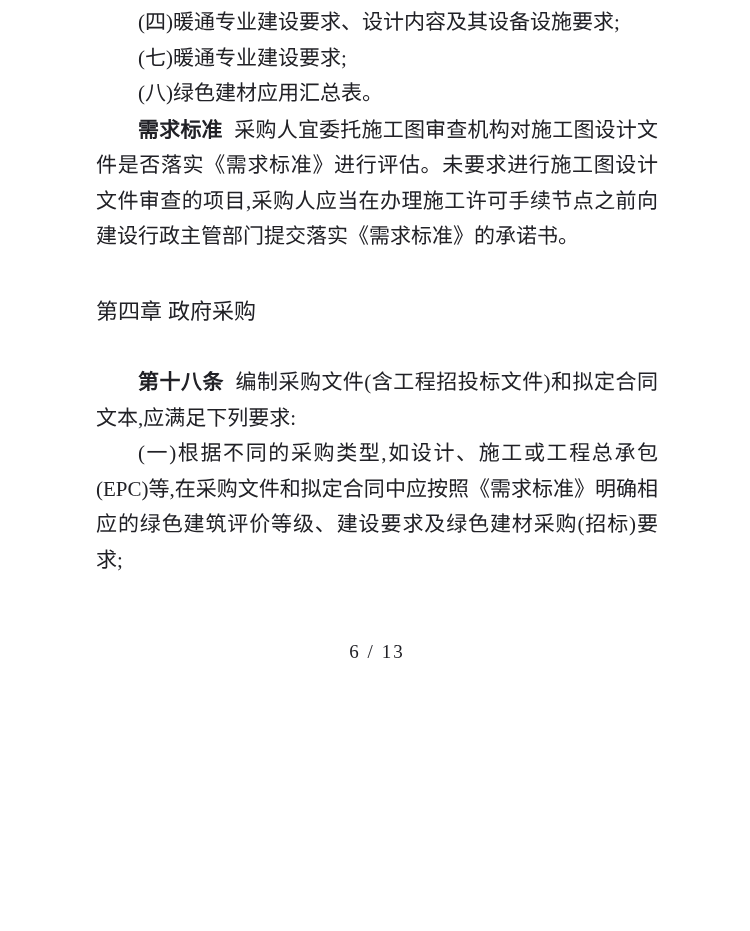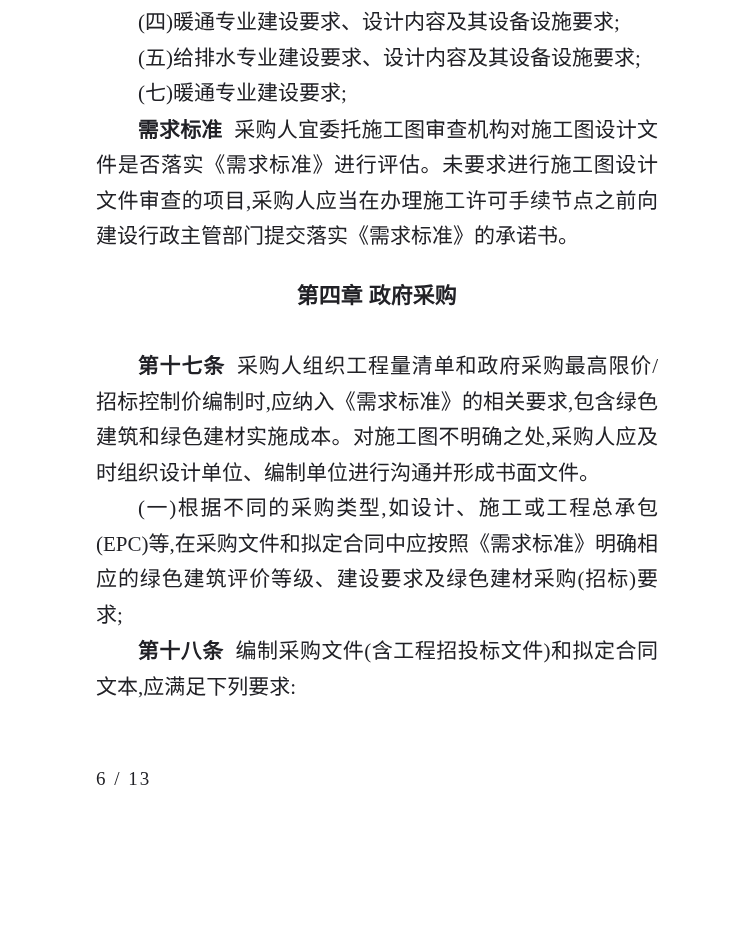--- a/index.html
+++ b/index.html
@@ -26,49 +26,49 @@
     text-align: justify;
     text-indent: 2em;
   }
   .article-label {
     font-family: "Liberation Sans", "DejaVu Sans", sans-serif;
     font-weight: bold;
     margin-right: 0.55em;
   }
   .chapter-heading {
     font-family: "Liberation Sans", "DejaVu Sans", sans-serif;
-    font-weight: bold;
+    font-weight: normal;
     font-size: 22px;
     line-height: 35.5px;
-    text-align: center;
+    text-align: left;
     text-indent: 0;
-    margin: 23px 0 35px 0;
+    margin: 39px 0 35px 0;
   }
   .page-footer {
     margin-top: 56px;
+    text-align: center;
     text-indent: 0;
     font-size: 19px;
     letter-spacing: 2px;
     color: #212126;
   }
 </style>
 </head>
 <body>
 
 <div class="page">
 
   <p class="line">(四)暖通专业建设要求、设计内容及其设备设施要求;</p>
-  <p class="line">(五)给排水专业建设要求、设计内容及其设备设施要求;</p>
   <p class="line">(七)暖通专业建设要求;</p>
+  <p class="line">(八)绿色建材应用汇总表。</p>
 
   <p class="para"><span class="article-label">需求标准</span><span>采购人宜委托施工图审查机构对施工图设计文件是否落实《需求标准》进行评估。未要求进行施工图设计文件审查的项目,采购人应当在办理施工许可手续节点之前向建设行政主管部门提交落实《需求标准》的承诺书。</span></p>
 
   <h2 class="chapter-heading">第四章 政府采购</h2>
 
-  <p class="para"><span class="article-label">第十七条</span><span>采购人组织工程量清单和政府采购最高限价/招标控制价编制时,应纳入《需求标准》的相关要求,包含绿色建筑和绿色建材实施成本。对施工图不明确之处,采购人应及时组织设计单位、编制单位进行沟通并形成书面文件。</span></p>
+
+  <p class="para"><span class="article-label">第十八条</span><span>编制采购文件(含工程招投标文件)和拟定合同文本,应满足下列要求:</span></p>
 
   <p class="para">(一)根据不同的采购类型,如设计、施工或工程总承包(EPC)等,在采购文件和拟定合同中应按照《需求标准》明确相应的绿色建筑评价等级、建设要求及绿色建材采购(招标)要求;</p>
-
-  <p class="para"><span class="article-label">第十八条</span><span>编制采购文件(含工程招投标文件)和拟定合同文本,应满足下列要求:</span></p>
 
   <div class="page-footer">6 / 13</div>
 
 </div>
 
 </body></html>

